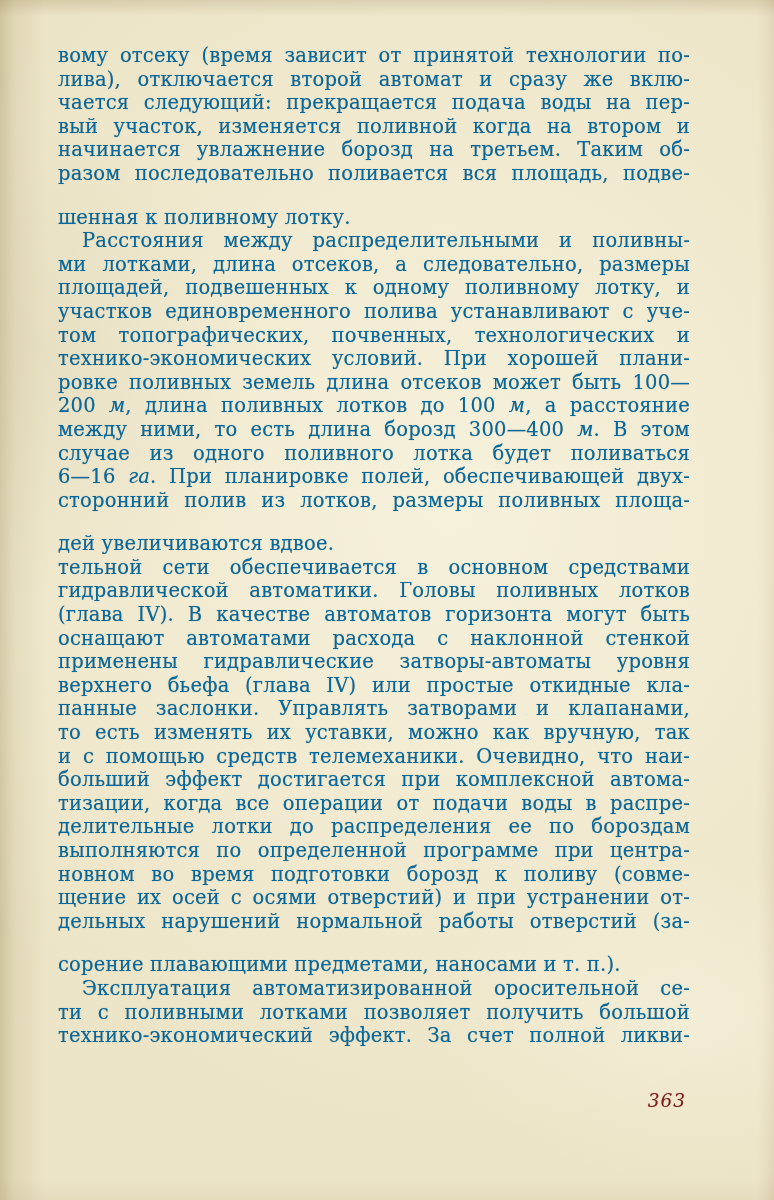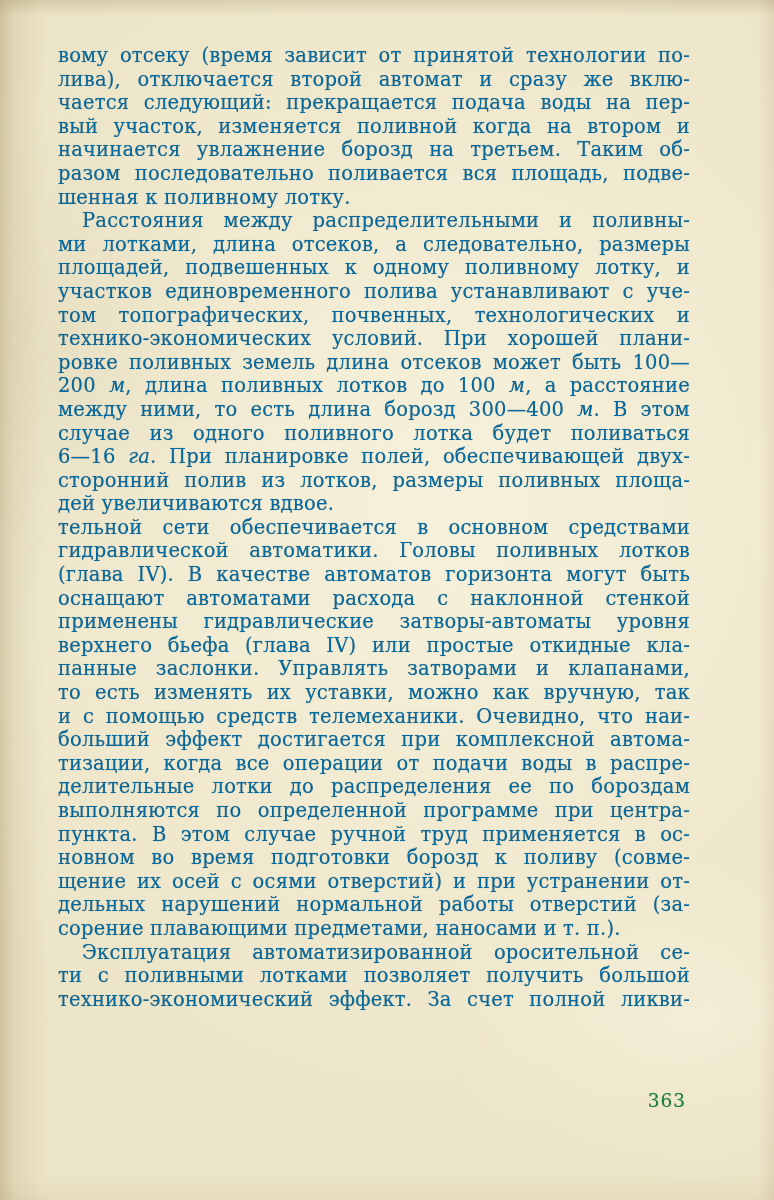--- a/index.html
+++ b/index.html
@@ -22,29 +22,30 @@
     color:#0369a1;letter-spacing:0.2px;
     text-shadow:0 0 0.8px rgba(84,86,75,0.55);
   }
   .paragraph{margin:0;}
   .line{
     height:23.6px;
     text-align:justify;
     text-align-last:justify;
     white-space:normal;
   }
-  .line.endline{text-align-last:left;}
+  .line.endline{text-align-last:left;margin-top:20px;}
   .line.indent{text-indent:24px;}
   .line i{font-style:italic;}
   .pagenum{
     position:absolute;left:58px;top:1090px;width:628px;
     text-align:right;
     font-family:"DejaVu Serif","Liberation Serif",serif;
-    font-size:18.5px;color:#15803d;letter-spacing:1px;
+    font-size:18.5px;color:#7f1d1d;letter-spacing:1px;
     text-shadow:0 0 0.8px rgba(92,94,82,0.5);
+    font-style:italic;
   }
 </style>
 </head>
 <body>
 
 <div class="textblock">
     <div class="paragraph">
       <div class="line"><span>вому отсеку (время зависит от принятой технологии по-</span></div>
       <div class="line"><span>лива), отключается второй автомат и сразу же вклю-</span></div>
       <div class="line"><span>чается следующий: прекращается подача воды на пер-</span></div>
@@ -75,21 +76,20 @@
       <div class="line"><span>оснащают автоматами расхода с наклонной стенкой</span></div>
       <div class="line"><span>применены гидравлические затворы-автоматы уровня</span></div>
       <div class="line"><span>верхнего бьефа (глава IV) или простые откидные кла-</span></div>
       <div class="line"><span>панные заслонки. Управлять затворами и клапанами,</span></div>
       <div class="line"><span>то есть изменять их уставки, можно как вручную, так</span></div>
       <div class="line"><span>и с помощью средств телемеханики. Очевидно, что наи-</span></div>
       <div class="line"><span>больший эффект достигается при комплексной автома-</span></div>
       <div class="line"><span>тизации, когда все операции от подачи воды в распре-</span></div>
       <div class="line"><span>делительные лотки до распределения ее по бороздам</span></div>
       <div class="line"><span>выполняются по определенной программе при центра-</span></div>
-      <div class="line"><span>пункта. В этом случае ручной труд применяется в ос-</span></div>
       <div class="line"><span>новном во время подготовки борозд к поливу (совме-</span></div>
       <div class="line"><span>щение их осей с осями отверстий) и при устранении от-</span></div>
       <div class="line"><span>дельных нарушений нормальной работы отверстий (за-</span></div>
       <div class="line endline"><span>сорение плавающими предметами, наносами и т. п.).</span></div>
     </div>
     <div class="paragraph">
       <div class="line indent"><span>Эксплуатация автоматизированной оросительной се-</span></div>
       <div class="line"><span>ти с поливными лотками позволяет получить большой</span></div>
       <div class="line"><span>технико-экономический эффект. За счет полной ликви-</span></div>
     </div>

